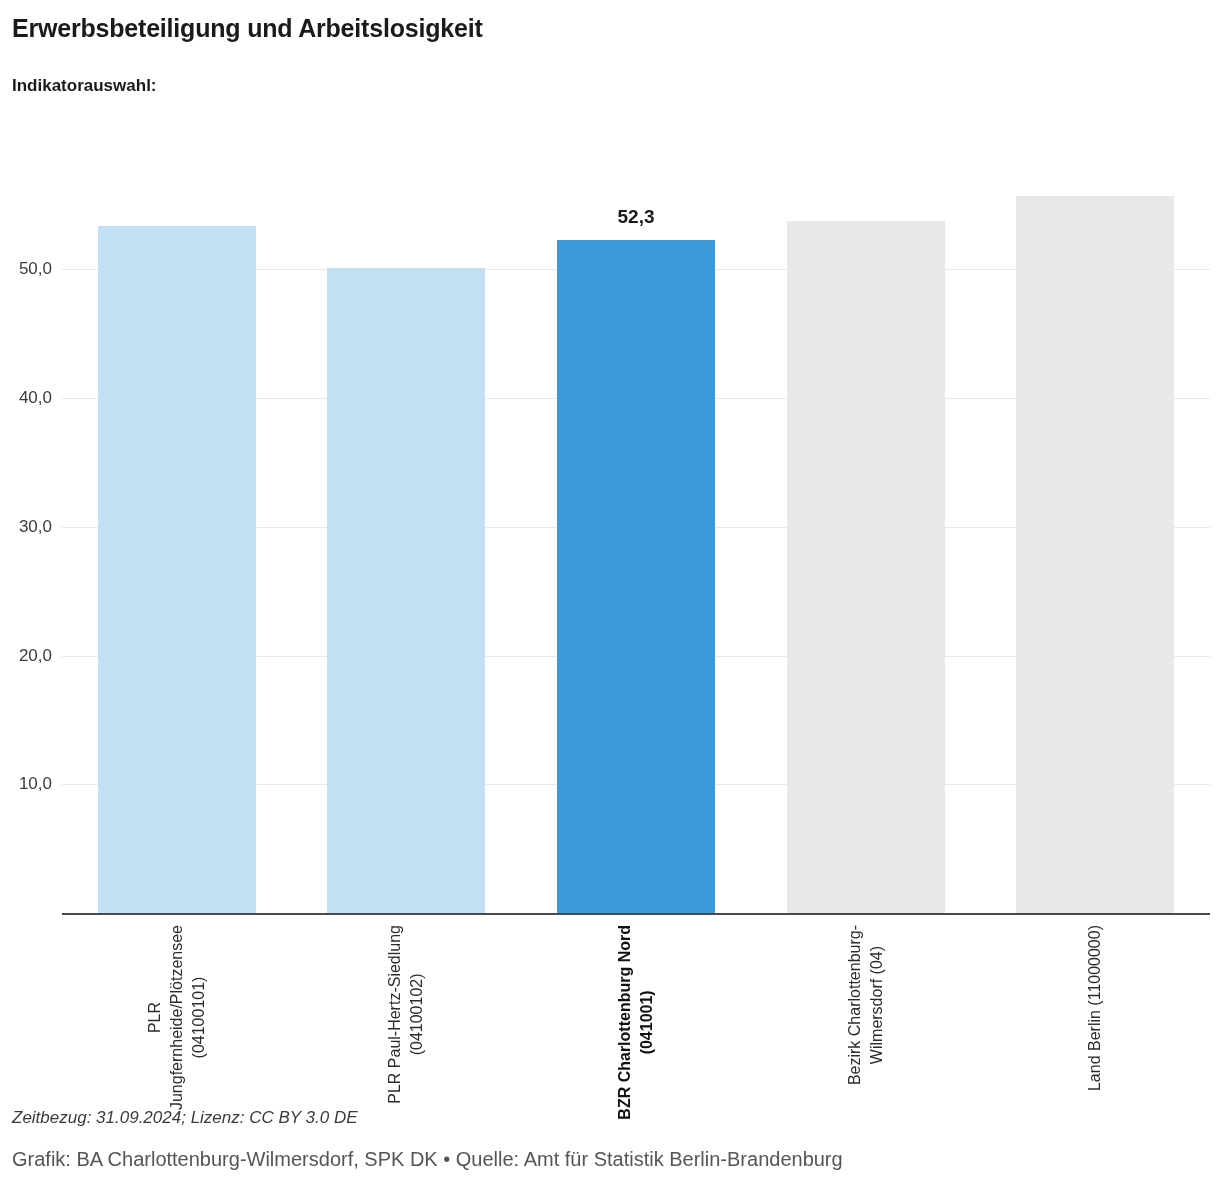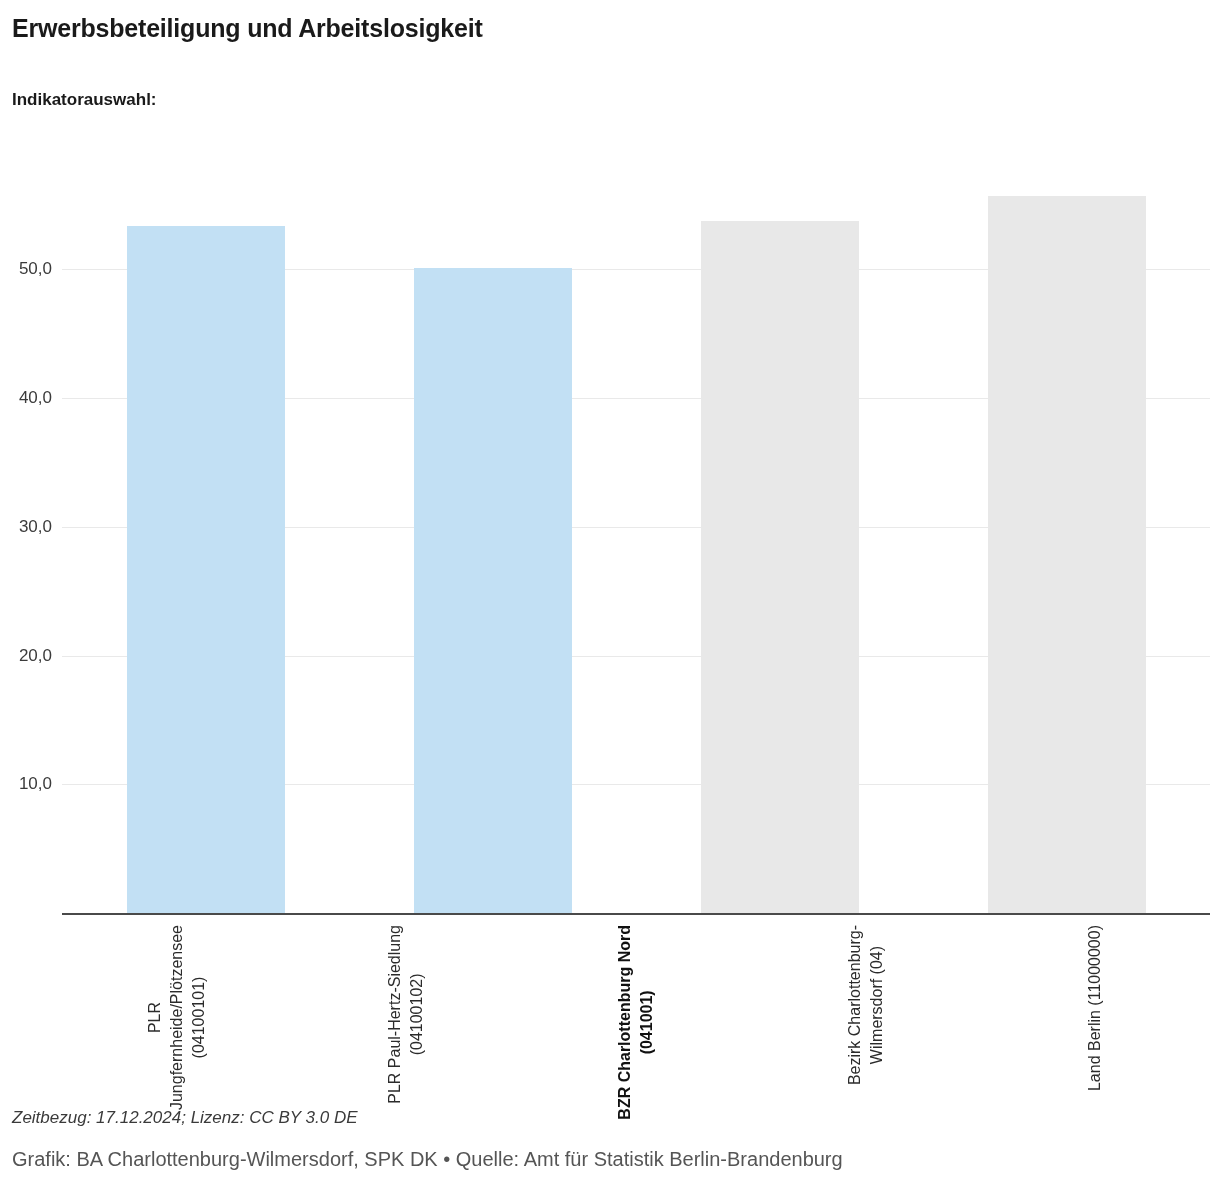--- a/index.html
+++ b/index.html
@@ -29,21 +29,21 @@
     top: 14px;
     font-size: 25px;
     font-weight: bold;
     color: #1a1a1a;
     letter-spacing: -0.2px;
   }
 
   .subtitle {
     position: absolute;
     left: 12px;
-    top: 90px;
+    top: 76px;
     font-size: 17px;
     font-weight: bold;
     color: #1a1a1a;
   }
 
   
   .chart {
     position: absolute;
     left: 0;
     top: 140px;
@@ -193,20 +193,25 @@
         <div class="gridline" style="top: 109.41px;"></div>
         <div class="ytick" style="top: 109.41px;">50,0</div>
         <div class="bars">
           <div class="barslot">
             <div class="bar" title="PLR Jungfernheide/Plötzensee (04100101)" style="height: 687.354px; background: rgb(194, 224, 244);"></div>
           </div>
           <div class="barslot">
             <div class="bar" title="PLR Paul-Hertz-Siedlung (04100102)" style="height: 644.877px; background: rgb(194, 224, 244);"></div>
           </div>
           <div class="barslot">
+            <div class="bar" title="BZR Charlottenburg Nord (041001)" style="height: 673.195px; background: rgb(61, 154, 218);">
+              <div class="barlabel">52,3</div>
+            </div>
+          </div>
+          <div class="barslot">
             <div class="bar" title="Bezirk Charlottenburg-Wilmersdorf (04)" style="height: 692.503px; background: rgb(232, 232, 232);"></div>
           </div>
           <div class="barslot">
             <div class="bar" title="Land Berlin (11000000)" style="height: 716.959px; background: rgb(232, 232, 232);"></div>
           </div>
         </div>
       </div>
 
     <div class="catlabels" id="catlabels">
         <div class="catslot">
@@ -220,16 +225,16 @@
         </div>
         <div class="catslot">
           <div class="catlabel"><span>Bezirk Charlottenburg-</span><br><span>Wilmersdorf (04)</span></div>
         </div>
         <div class="catslot">
           <div class="catlabel"><span>Land Berlin (11000000)</span></div>
         </div>
       </div>
   </div>
 
-  <div class="footer-note">Zeitbezug: 17.12.2024; Lizenz: CC BY 3.0 DE</div>
+  <div class="footer-note">Zeitbezug: 31.09.2024; Lizenz: CC BY 3.0 DE</div>
   <div class="footer-source">Grafik: BA Charlottenburg-Wilmersdorf, SPK DK • Quelle: Amt für Statistik Berlin-Brandenburg</div>
 
 </div>
 
 </body></html>

